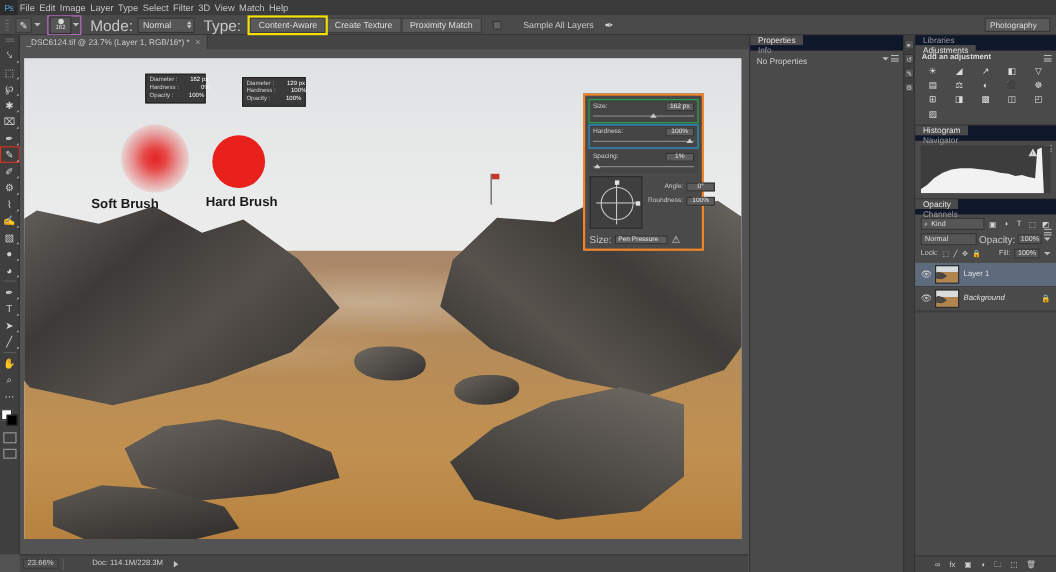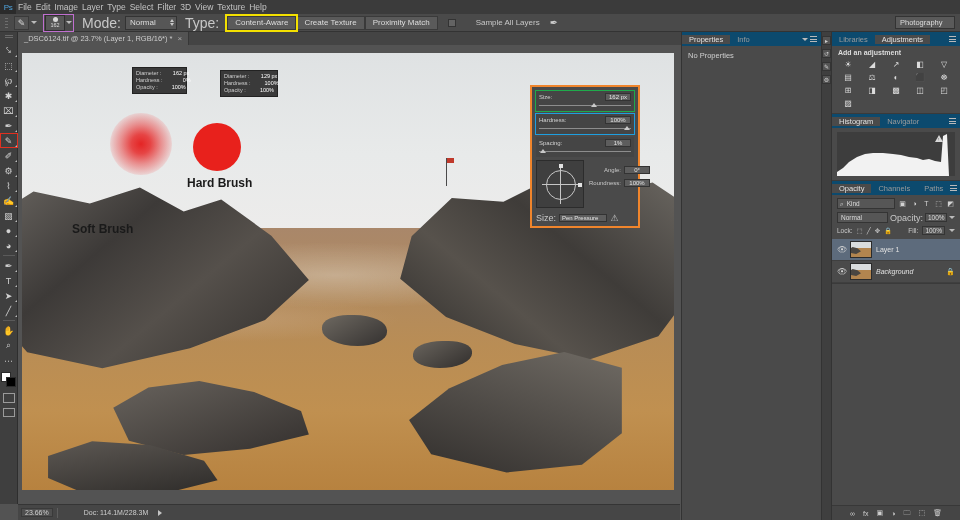--- a/index.html
+++ b/index.html
@@ -238,21 +238,21 @@
   .zoom-field { background:#4f4f4f; border:1px solid #3a3a3a; padding:0 3px; min-width:30px; }
   .st-sep { width:1px; height:10px; background:#5e5e5e; }
   .doc-size { margin-left:22px; }
   .st-arrow { width:0;height:0;border-top:3px solid transparent;border-bottom:3px solid transparent;border-left:4px solid #c4c4c4; margin-left:6px;}
 
   
   .props-panel {
     position:absolute; left:681px; top:32px; width:140px; height:488px;
     background:#4a4a4a; border-left:1px solid #333;
   }
-  .panel-tabs { display:flex; height:14px; background:#0c4a6e; align-items:center; }
+  .panel-tabs { display:flex; height:14px; background:#0f172a; align-items:flex-start;flex-direction:column; }
   .ptab { padding:0 7px; font-size:7.5px; color:#9a9a9a; display:flex; align-items:center; }
   .ptab.active { background:#4a4a4a; color:#e2e2e2; }
   .ptab-menu { margin-left:auto; display:flex; align-items:center; padding-right:4px; gap:2px; }
   .hamburger { width:7px; height:6px; display:flex; flex-direction:column; justify-content:space-between; }
   .hamburger i { height:1px; background:#b9b9b9; }
   .panel-body { padding:5px 6px; font-size:7.5px; color:#d0d0d0; }
 
   .mini-dock {
     position:absolute; left:821px; top:32px; width:11px; height:488px;
     background:#3f3f3f; border-left:1px solid #333; border-right:1px solid #333;
@@ -311,21 +311,21 @@
     <div class="ps-logo">Ps</div>
     <div class="menu-item">File</div>
     <div class="menu-item">Edit</div>
     <div class="menu-item">Image</div>
     <div class="menu-item">Layer</div>
     <div class="menu-item">Type</div>
     <div class="menu-item">Select</div>
     <div class="menu-item">Filter</div>
     <div class="menu-item">3D</div>
     <div class="menu-item">View</div>
-    <div class="menu-item">Texture</div>
+    <div class="menu-item">Match</div>
     <div class="menu-item">Help</div>
   </div>
 
   <div class="optionsbar">
     <div class="opt-grip">
         <i></i>
         <i></i>
         <i></i>
         <i></i>
       </div>
@@ -416,21 +416,21 @@
       <div class="rock rock-right"></div>
       <div class="rock rock-small"></div>
       <div class="rock rock-small2"></div>
       <div class="rock rock-fg1"></div>
       <div class="rock rock-fg2"></div>
       <div class="rock rock-fg3"></div>
       <div class="flag"></div>
 
       <div class="soft-brush"></div>
       <div class="hard-brush"></div>
-      <div class="brush-label" style="left:50px; top:125px;margin-top:44px;">Soft Brush</div>
+      <div class="brush-label" style="left:61px; top:125px;">Soft Brush</div>
       <div class="brush-label" style="left:165px; top:123px;">Hard Brush</div>
 
       <div class="tooltip" style="left:110px; top:14px; width:55px;">
         <div class="row">
             <span class="k">Diameter :</span>
             <span class="v">162 px</span>
           </div>
         <div class="row">
             <span class="k">Hardness :</span>
             <span class="v">0%</span>

